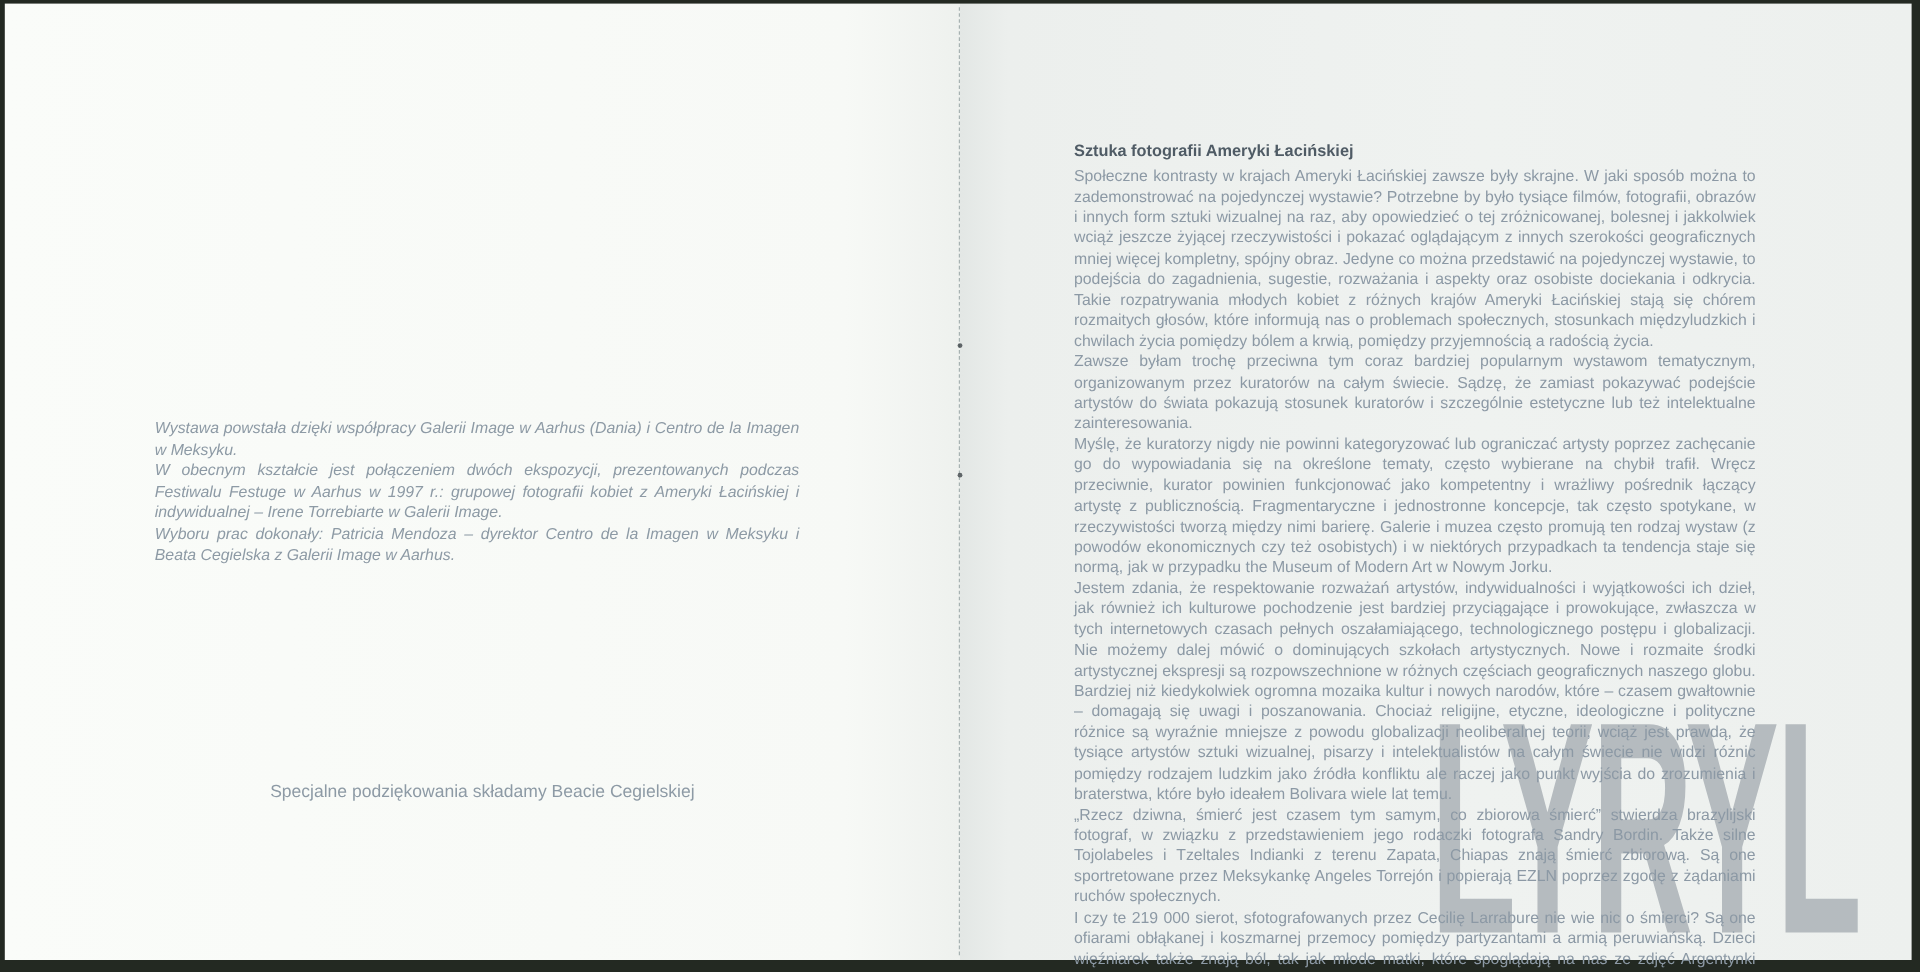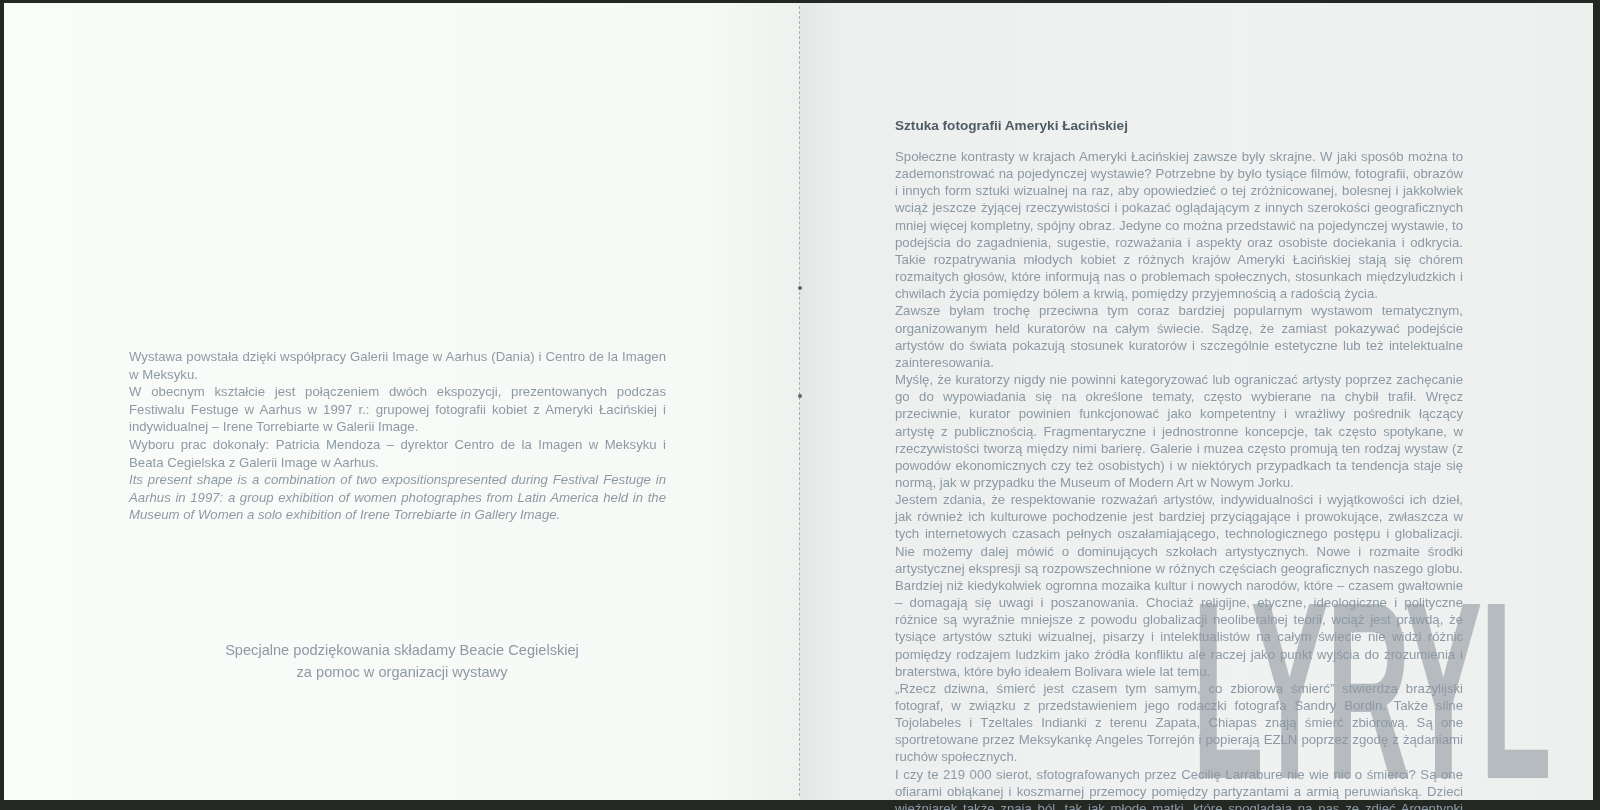--- a/index.html
+++ b/index.html
@@ -33,34 +33,34 @@
   .gutter-dot{
     position:absolute;left:-2px;width:4px;height:4px;border-radius:50%;
     background:#3d4548;opacity:.8;
   }
   
   .ack-block{
     position:absolute;left:125px;top:345px;width:537px;
     color:#8d9aa5;font-size:13.2px;line-height:17.6px;
     text-align:justify;
   }
-  .ack-block p{margin:0;}
+  .ack-block p{margin:0;font-style:italic;}
   .ack-en{margin-top:26px !important;font-style:italic;}
   .ack-en-follow{font-style:italic;}
   .thanks{
     position:absolute;left:0;width:796px;top:636px;
     text-align:center;color:#8d9aa5;font-size:14.6px;line-height:22px;
   }
-  .thanks div{margin:0;}
+  .thanks div{margin:10px;}
   
   .essay{
     position:absolute;left:95px;top:114px;width:568px;z-index:2;
   }
   .essay h1{
-    margin:0 0 13px 0;
+    margin:0 0 3px 0;
     font-size:13.6px;line-height:18px;font-weight:bold;color:#4f5b65;
   }
   .essay p{
     margin:0;color:#8c99a5;font-size:13.2px;line-height:17.15px;
     text-align:justify;
   }
   
   .watermark{
     position:absolute;left:1192px;top:597px;height:196px;width:820px;
     z-index:1;
@@ -74,33 +74,31 @@
 </head>
 <body>
 
 <div class="scan">
 
   <div class="page page-left">
     <div class="ack-block">
       <p>Wystawa powstała dzięki współpracy Galerii Image w Aarhus (Dania) i Centro de la Imagen w Meksyku.</p>
       <p>W obecnym kształcie jest połączeniem dwóch ekspozycji, prezentowanych podczas Festiwalu Festuge w Aarhus w 1997 r.: grupowej fotografii kobiet z Ameryki Łacińskiej i indywidualnej – Irene Torrebiarte w Galerii Image.</p>
       <p>Wyboru prac dokonały: Patricia Mendoza – dyrektor Centro de la Imagen w Meksyku i Beata Cegielska z Galerii Image w Aarhus.</p>
-      <p class="ack-en-follow">Its present shape is a combination of two expositionspresented during Festival Festuge in Aarhus in 1997: a group exhibition of women photographes from Latin America held in the Museum of Women a solo exhibition of Irene Torrebiarte in Gallery Image.</p>
     </div>
     <div class="thanks">
       <div>Specjalne podziękowania składamy Beacie Cegielskiej</div>
-      <div>za pomoc w organizacji wystawy</div>
     </div>
   </div>
 
   <div class="page page-right">
     <div class="essay">
       <h1>Sztuka fotografii Ameryki Łacińskiej</h1>
       <p>Społeczne kontrasty w krajach Ameryki Łacińskiej zawsze były skrajne. W jaki sposób można to zademonstrować na pojedynczej wystawie? Potrzebne by było tysiące filmów, fotografii, obrazów i innych form sztuki wizualnej na raz, aby opowiedzieć o tej zróżnicowanej, bolesnej i jakkolwiek wciąż jeszcze żyjącej rzeczywistości i pokazać oglądającym z innych szerokości geograficznych mniej więcej kompletny, spójny obraz. Jedyne co można przedstawić na pojedynczej wystawie, to podejścia do zagadnienia, sugestie, rozważania i aspekty oraz osobiste dociekania i odkrycia. Takie rozpatrywania młodych kobiet z różnych krajów Ameryki Łacińskiej stają się chórem rozmaitych głosów, które informują nas o problemach społecznych, stosunkach międzyludzkich i chwilach życia pomiędzy bólem a krwią, pomiędzy przyjemnością a radością życia.</p>
-      <p>Zawsze byłam trochę przeciwna tym coraz bardziej popularnym wystawom tematycznym, organizowanym held kuratorów na całym świecie. Sądzę, że zamiast pokazywać podejście artystów do świata pokazują stosunek kuratorów i szczególnie estetyczne lub też intelektualne zainteresowania.</p>
+      <p>Zawsze byłam trochę przeciwna tym coraz bardziej popularnym wystawom tematycznym, organizowanym przez kuratorów na całym świecie. Sądzę, że zamiast pokazywać podejście artystów do świata pokazują stosunek kuratorów i szczególnie estetyczne lub też intelektualne zainteresowania.</p>
       <p>Myślę, że kuratorzy nigdy nie powinni kategoryzować lub ograniczać artysty poprzez zachęcanie go do wypowiadania się na określone tematy, często wybierane na chybił trafił. Wręcz przeciwnie, kurator powinien funkcjonować jako kompetentny i wrażliwy pośrednik łączący artystę z publicznością. Fragmentaryczne i jednostronne koncepcje, tak często spotykane, w rzeczywistości tworzą między nimi barierę. Galerie i muzea często promują ten rodzaj wystaw (z powodów ekonomicznych czy też osobistych) i w niektórych przypadkach ta tendencja staje się normą, jak w przypadku the Museum of Modern Art w Nowym Jorku.</p>
       <p>Jestem zdania, że respektowanie rozważań artystów, indywidualności i wyjątkowości ich dzieł, jak również ich kulturowe pochodzenie jest bardziej przyciągające i prowokujące, zwłaszcza w tych internetowych czasach pełnych oszałamiającego, technologicznego postępu i globalizacji. Nie możemy dalej mówić o dominujących szkołach artystycznych. Nowe i rozmaite środki artystycznej ekspresji są rozpowszechnione w różnych częściach geograficznych naszego globu. Bardziej niż kiedykolwiek ogromna mozaika kultur i nowych narodów, które – czasem gwałtownie – domagają się uwagi i poszanowania. Chociaż religijne, etyczne, ideologiczne i polityczne różnice są wyraźnie mniejsze z powodu globalizacji neoliberalnej teorii, wciąż jest prawdą, że tysiące artystów sztuki wizualnej, pisarzy i intelektualistów na całym świecie nie widzi różnic pomiędzy rodzajem ludzkim jako źródła konfliktu ale raczej jako punkt wyjścia do zrozumienia i braterstwa, które było ideałem Bolivara wiele lat temu.</p>
       <p>„Rzecz dziwna, śmierć jest czasem tym samym, co zbiorowa śmierć” stwierdza brazylijski fotograf, w związku z przedstawieniem jego rodaczki fotografa Sandry Bordin. Także silne Tojolabeles i Tzeltales Indianki z terenu Zapata, Chiapas znają śmierć zbiorową. Są one sportretowane przez Meksykankę Angeles Torrejón i popierają EZLN poprzez zgodę z żądaniami ruchów społecznych.</p>
       <p>I czy te 219 000 sierot, sfotografowanych przez Cecilię Larrabure nie wie nic o śmierci? Są one ofiarami obłąkanej i koszmarnej przemocy pomiędzy partyzantami a armią peruwiańską. Dzieci więźniarek także znają ból, tak jak młode matki, które spoglądają na nas ze zdjęć Argentynki Adriany Lestido.</p>
     </div>
   </div>
 
   <div class="watermark">LYRYL</div>
 
   <div class="gutter">

